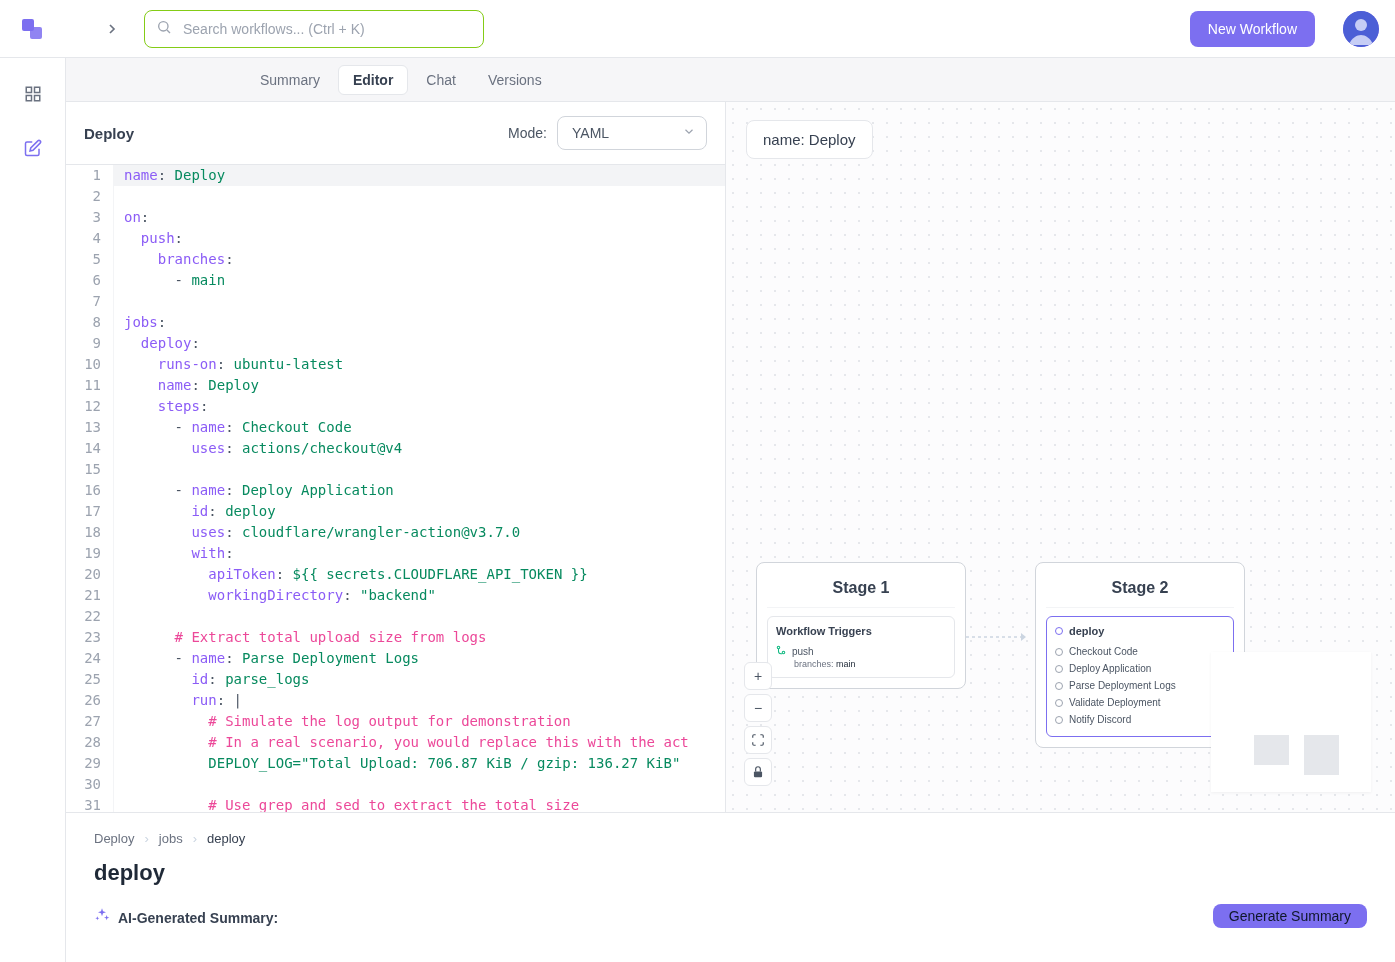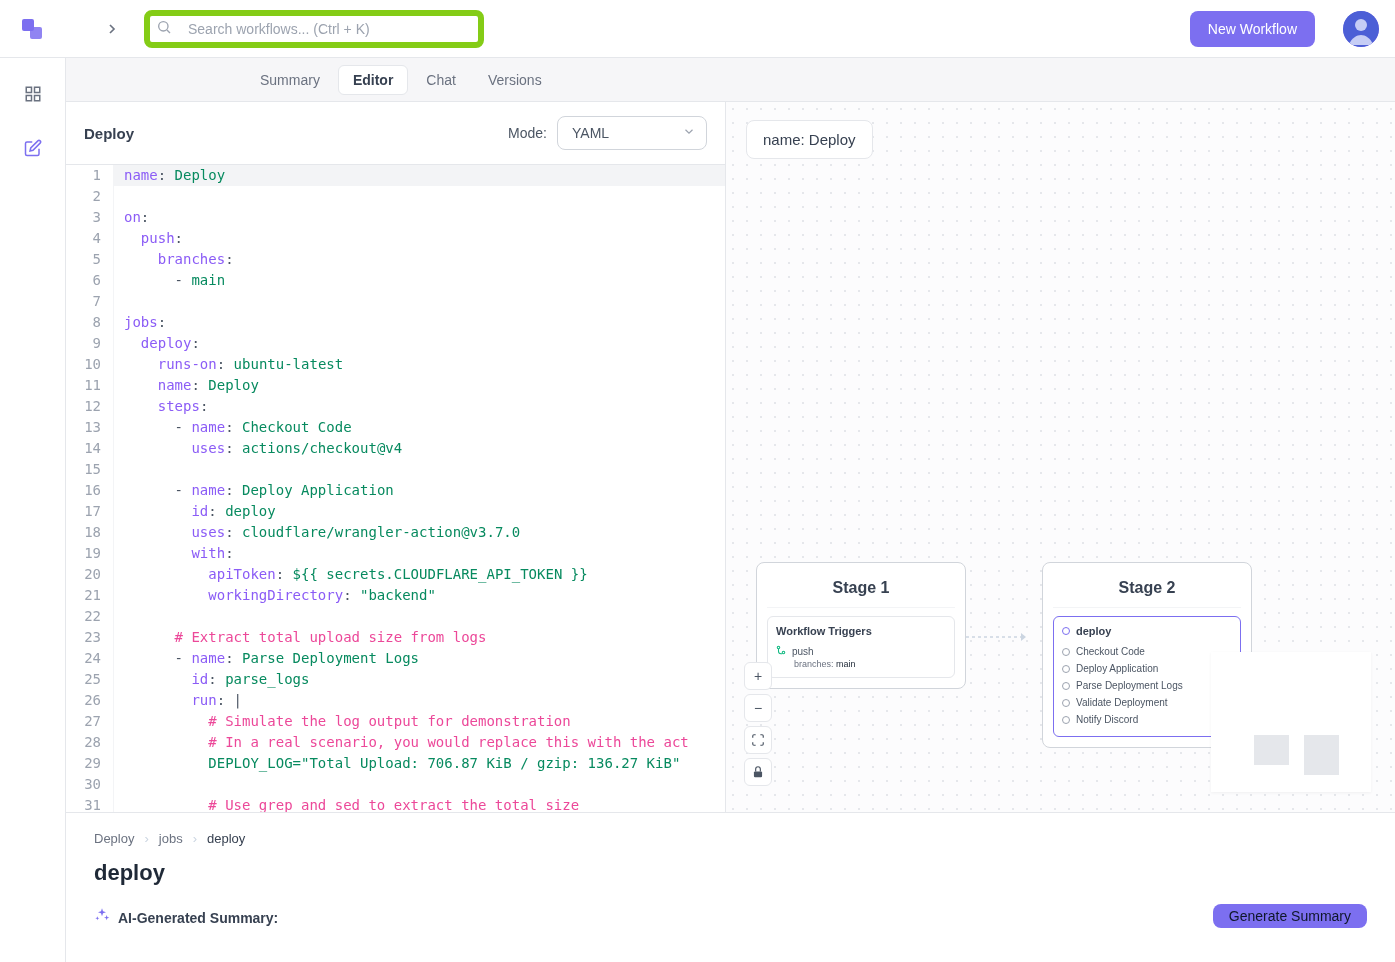--- a/index.html
+++ b/index.html
@@ -3,21 +3,21 @@
 <meta charset="utf-8">
 <style>
 * { box-sizing: border-box; margin: 0; padding: 0; }
 body { font-family: -apple-system, BlinkMacSystemFont, 'Segoe UI', sans-serif; background: #fafafa; color: #374151; overflow: hidden; }
 
 
 .topbar { height: 58px; display: flex; align-items: center; padding: 0 16px; border-bottom: 1px solid #e5e7eb; background: #fff; gap: 16px; }
 .logo { width: 32px; height: 32px; display: flex; align-items: center; justify-content: center; }
 .chevron-btn { width: 32px; height: 32px; display: flex; align-items: center; justify-content: center; cursor: pointer; margin-left: 32px; }
 .search-wrap { position: relative; width: 340px; }
-.search-input { width: 100%; height: 38px; border: 6px solid #84cc16; border-radius: 8px; padding: 0 12px 0 38px; font-size: 14px; color: #374151; }
+.search-input { width: 100%; height: 38px; border: 1px solid #84cc16; border-radius: 8px; padding: 0 12px 0 38px; font-size: 14px; color: #374151; }
 .search-input::placeholder { color: #9ca3af; }
 .search-icon-wrap { position: absolute; left: 12px; top: 50%; transform: translateY(-50%); color: #9ca3af; }
 .spacer { flex: 1; }
 .new-btn { background: #7c6ff0; color: #fff; border: none; border-radius: 8px; padding: 10px 18px; font-size: 14px; font-weight: 500; cursor: pointer; }
 .avatar { width: 36px; height: 36px; border-radius: 50%; background: linear-gradient(135deg,#5b6ee1,#8a6ee1); display:flex; align-items:center; justify-content:center; color:#fff; font-size:12px; margin-left: 12px; overflow:hidden;}
 
 
 .leftrail { position: absolute; left: 0; top: 58px; bottom: 0; width: 66px; border-right: 1px solid #e5e7eb; background: #fff; display: flex; flex-direction: column; align-items: center; padding-top: 18px; gap: 18px; }
 .rail-btn { width: 36px; height: 36px; display:flex; align-items:center; justify-content:center; border-radius:8px; cursor:pointer; color:#6b7280;}
 .rail-btn.active { color:#7c6ff0; }
@@ -216,21 +216,21 @@
             </span>
             <span>push</span>
           </div>
           <div class="trig-sub">
             <span>branches:</span>
             <span style="color:#1f2937;">main</span>
           </div>
         </div>
       </div>
 
-      <div class="stage-card" style="top:460px; left:316px; width:210px;">
+      <div class="stage-card" style="top:460px; left:309px; width:210px;">
         <h4>Stage 2</h4>
         <div class="stage2-inner">
           <div class="stage2-title">
             <span class="step-dot" style="border-color:#7c6ff0;"></span>
             <span>deploy</span>
           </div>
           <div id="stage2-steps">
               <div class="step-row">
                 <span class="step-dot"></span>
                 <span>Checkout Code</span>

